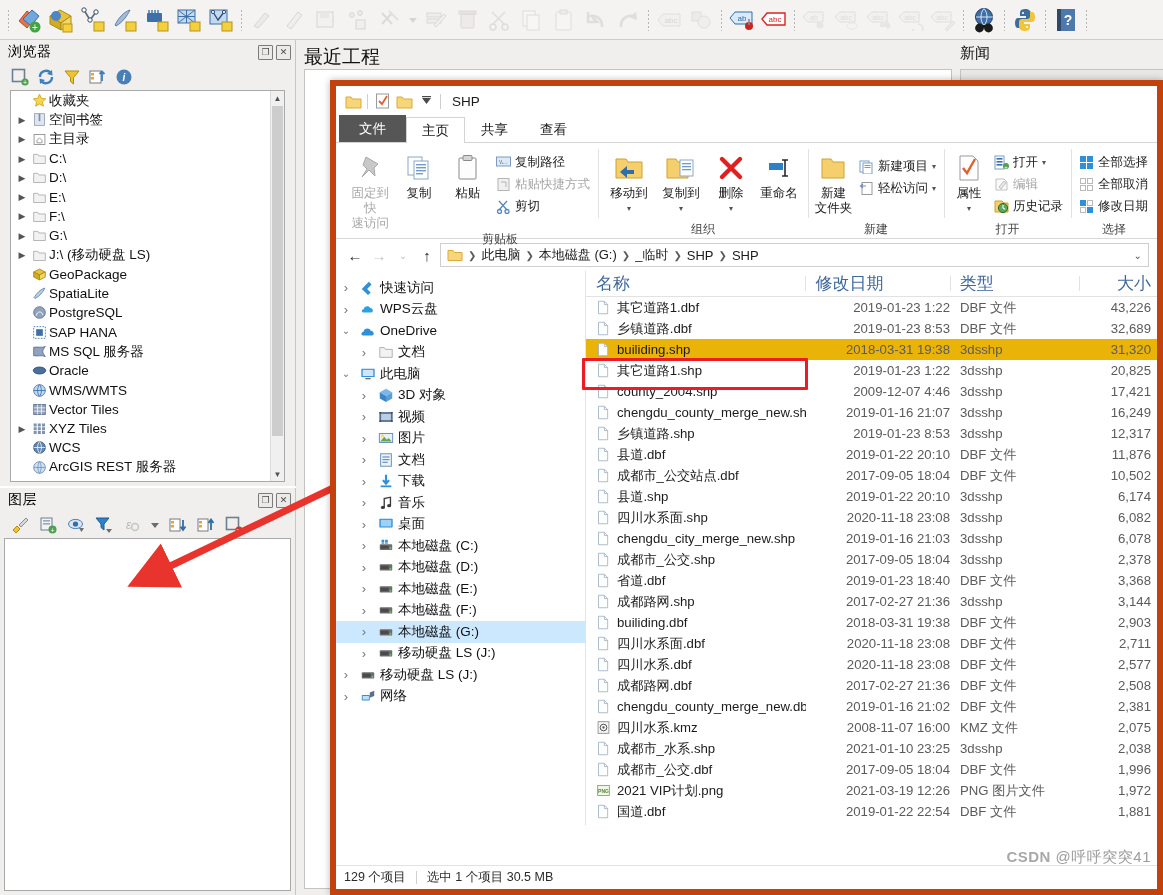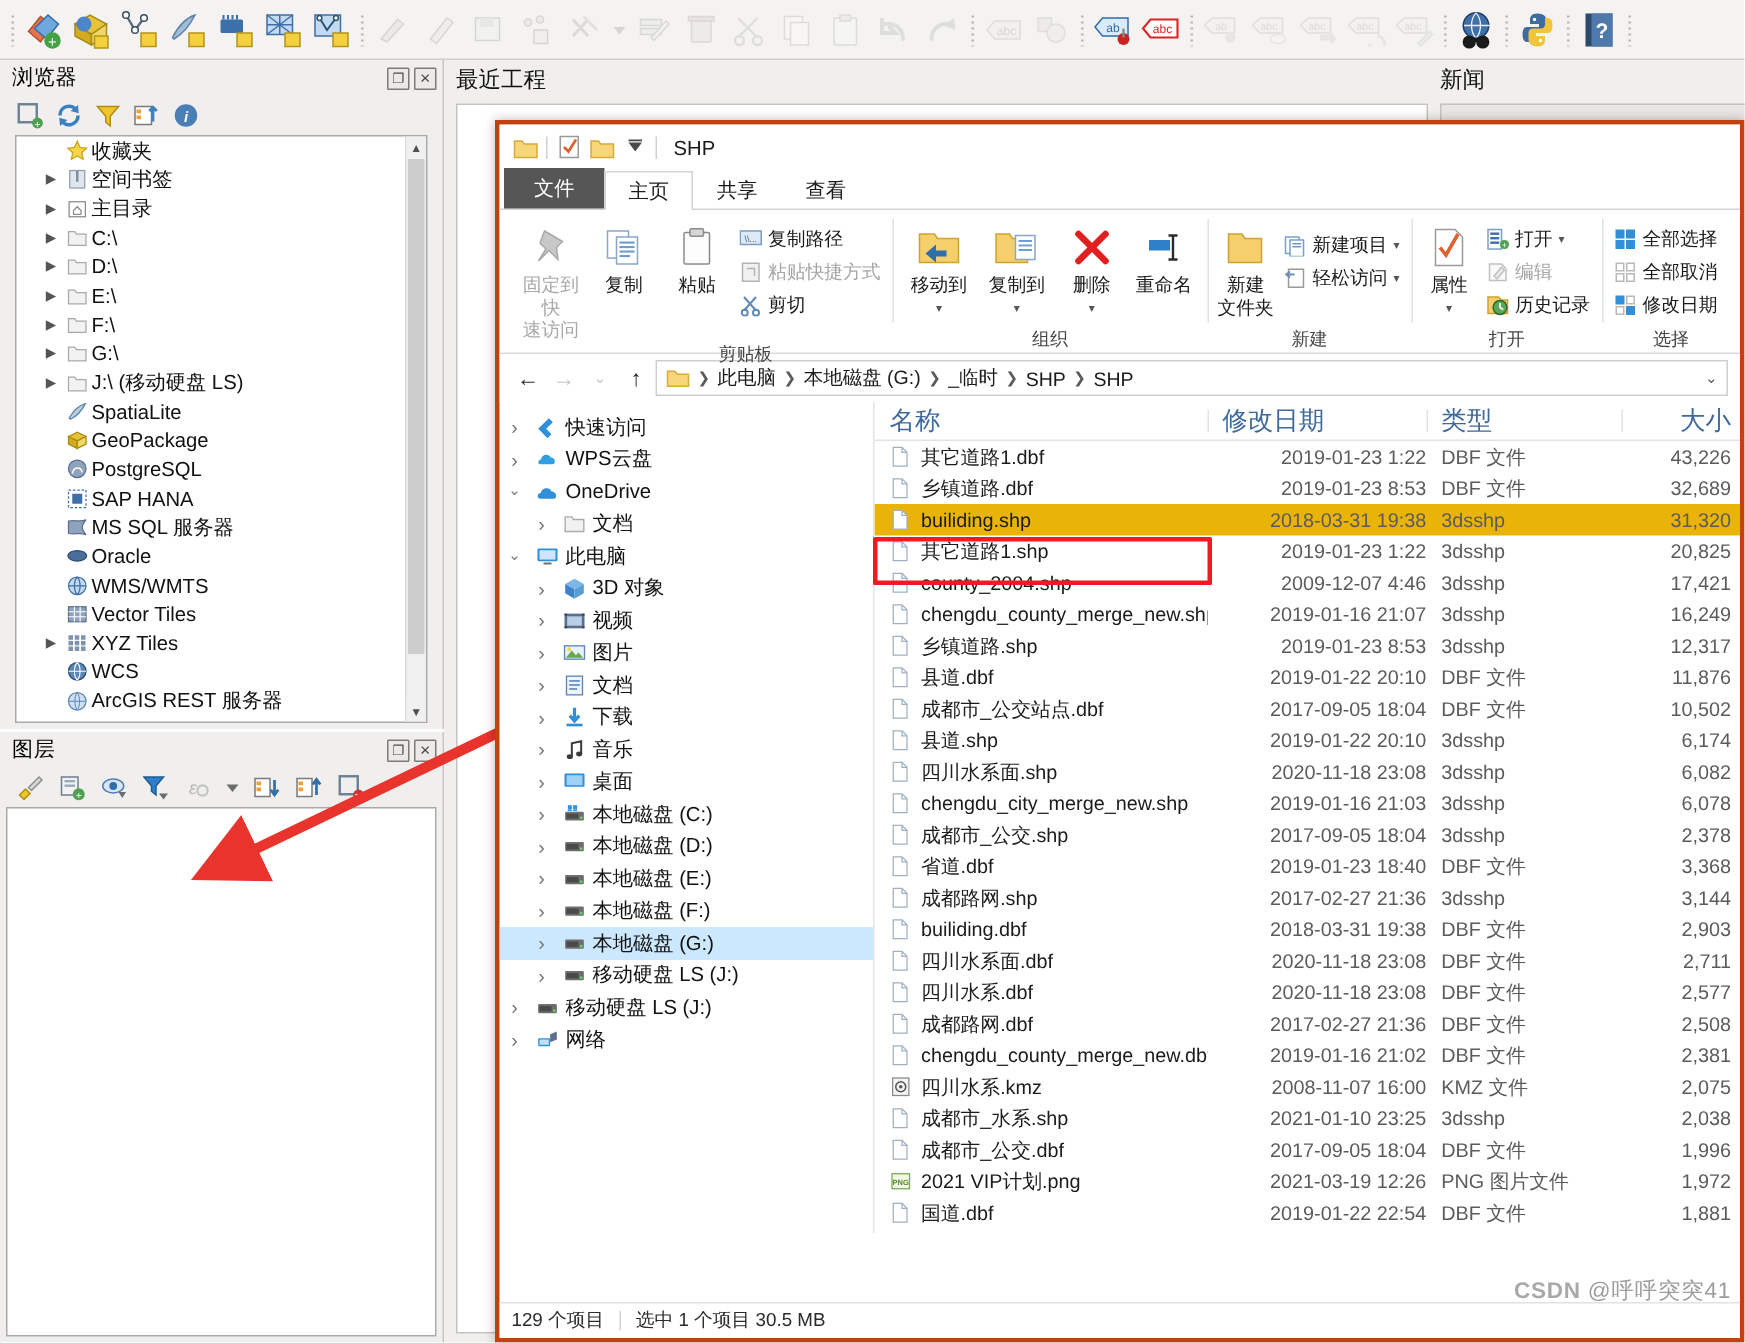--- a/index.html
+++ b/index.html
@@ -52,40 +52,40 @@
     height: 26px; display: flex; align-items: center; gap: 6px; padding-left: 10px;
   }
   .dock-tools .dt { width: 20px; height: 20px; display:flex;align-items:center;justify-content:center; }
   .tree-wrap {
     background: #fff; border: 1px solid #a9a9a9; margin: 0 6px 0 6px;
     overflow: hidden; position: relative;
   }
   .tree-list { position:absolute; inset:0 14px 0 0; overflow:hidden; }
   .tnode {
     display: flex; align-items: center; height: 19.3px;
-    font-size: 13.5px; color: #111; padding-left: 16px; white-space: nowrap;
+    font-size: 13.5px; color: #111; padding-left: 4px; white-space: nowrap;
   }
   .tnode .arr {
     width: 14px; color: #555; font-size: 9px; flex: 0 0 14px; text-align:center;
   }
   .tnode .ti { width: 20px; flex:0 0 20px; display:flex;align-items:center;justify-content:center; }
   .scroll-v {
     position: absolute; right: 0; top: 0; bottom: 0; width: 14px;
     background: #f0f0f0; border-left:1px solid #dcdcdc;
   }
   .scroll-v .arrowbox {
     height: 14px; background:#f0f0f0; display:flex;align-items:center;justify-content:center;
     font-size: 8px; color:#505050;
   }
   .scroll-v .thumb { position:absolute; left:1px; right:1px; background:#cdcdcd; }
 
   
   .explorer {
     position: absolute; left: 330px; top: 80px; width: 833px; height: 815px;
-    background: #fff; border: 3px solid #c2410c;
+    background: #fff; border: 6px solid #c2410c;
     box-shadow: 0 0 7px rgba(0,0,0,.28);
     overflow: hidden;
   }
   .exp-titlebar {
     height: 30px; background: #fff; display:flex; align-items:center;
     padding-left: 6px; font-size: 13.5px; color: #1a1a1a;
   }
   .qat-ic { width: 22px; height:22px; display:flex;align-items:center;justify-content:center; }
   .qat-divider { width:1px; height:15px; background:#cfcfcf; margin:0 3px; }
   .exp-title-text { margin-left: 8px; }
@@ -443,21 +443,21 @@
         <rect x="3" y="2" width="18" height="22" fill="#2e4a6b"></rect>
         <rect x="7" y="2" width="14" height="22" fill="#4d7aab"></rect>
         <text x="14" y="18" font-size="14" font-weight="bold" fill="#fff" text-anchor="middle">?</text>
       </svg>
     </span>
 
     <span class="tb-sep"></span>
   </div>
 
   <div style="position:absolute;left:296px;top:40px;width:867px;height:855px;background:#f1efed;">
-    <div style="position:absolute;left:8px;top:4px;font-size:15px;color:#111;">最近工程</div>
+    <div style="position:absolute;left:8px;top:4px;font-size:19px;color:#111;">最近工程</div>
     <div style="position:absolute;left:664px;top:4px;font-size:15px;color:#111;">新闻</div>
     <div style="position:absolute;left:8px;top:29px;width:648px;height:820px;background:#fff;border:1px solid #c5c3c0;"></div>
     <div style="position:absolute;left:664px;top:29px;width:500px;height:820px;background:#e9e7e5;border:1px solid #c5c3c0;"></div>
   </div>
 
   <div class="dock" style="top:40px; width:296px; height:446px;">
     <div class="dock-title">
       <span class="t">浏览器</span>
       <span class="dock-btn">❐</span>
       <span class="dock-btn">✕</span>
@@ -580,35 +580,35 @@
               <svg width="15" height="15" viewBox="0 0 18 18">
                 <path d="M2 4 h5 l1.3 2 H16 v9 H2 Z" fill="#f2f2f2" stroke="#a9a9a9"></path>
               </svg>
             </span>
             <span>J:\ (移动硬盘 LS)</span>
           </div>
           <div class="tnode">
             <span class="arr"></span>
             <span class="ti">
               <svg width="15" height="15" viewBox="0 0 18 18">
-                <path d="M2.5 14 C6 8, 10 4, 15.5 2.5 C13 7.5, 9 12.5, 3.5 15 Z" fill="#b9cfe3" stroke="#5d82a6"></path>
-              </svg>
-            </span>
-            <span>SpatiaLite</span>
-          </div>
-          <div class="tnode">
-            <span class="arr"></span>
-            <span class="ti">
-              <svg width="15" height="15" viewBox="0 0 18 18">
                 <polygon points="2,6 9,2.5 16,6 9,9.5" fill="#e8c33a" stroke="#a88b12"></polygon>
                 <polygon points="2,6 2,12 9,15.5 9,9.5" fill="#d4ab20" stroke="#a88b12"></polygon>
                 <polygon points="9,9.5 9,15.5 16,12 16,6" fill="#f0d76a" stroke="#a88b12"></polygon>
               </svg>
             </span>
             <span>GeoPackage</span>
+          </div>
+          <div class="tnode">
+            <span class="arr"></span>
+            <span class="ti">
+              <svg width="15" height="15" viewBox="0 0 18 18">
+                <path d="M2.5 14 C6 8, 10 4, 15.5 2.5 C13 7.5, 9 12.5, 3.5 15 Z" fill="#b9cfe3" stroke="#5d82a6"></path>
+              </svg>
+            </span>
+            <span>SpatiaLite</span>
           </div>
           <div class="tnode">
             <span class="arr"></span>
             <span class="ti">
               <svg width="15" height="15" viewBox="0 0 18 18">
                 <ellipse cx="9" cy="9" rx="7" ry="7" fill="#8fa3bd" stroke="#5b6f8c"></ellipse>
                 <path d="M5 13 C6 7, 12 7, 13 12" stroke="#fff" stroke-width="1.1" fill="none"></path>
               </svg>
             </span>
             <span>PostgreSQL</span>

